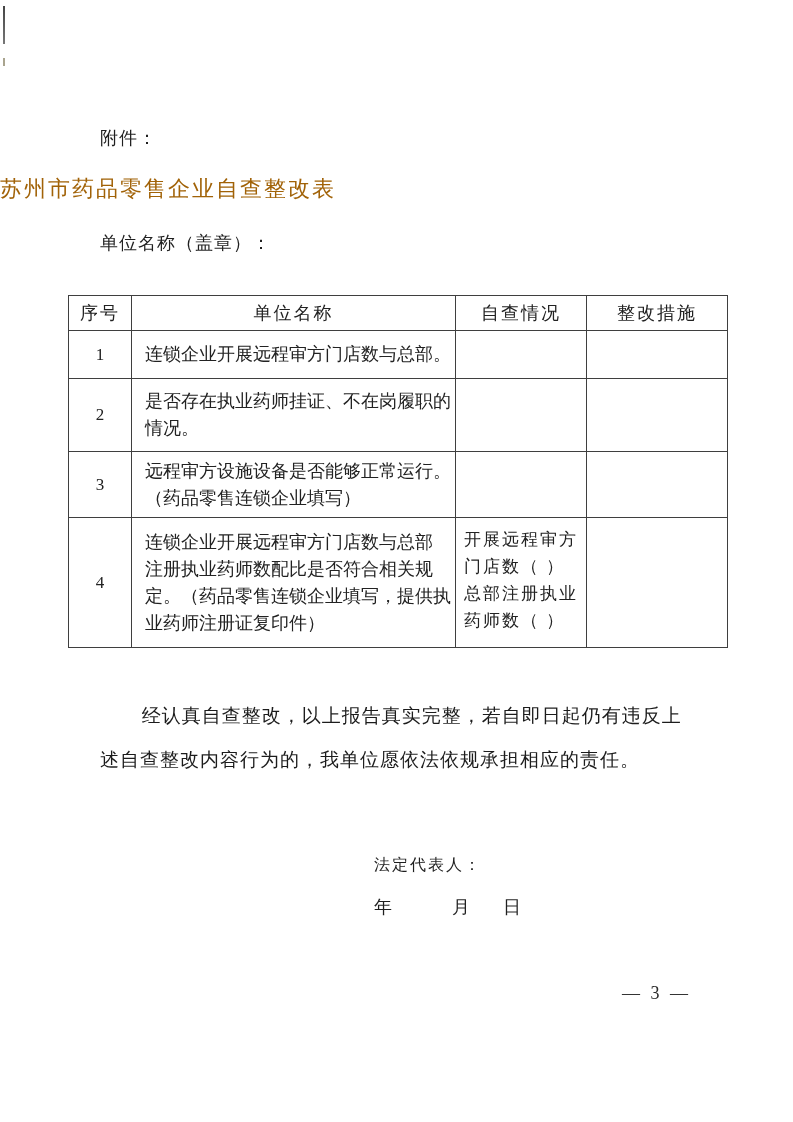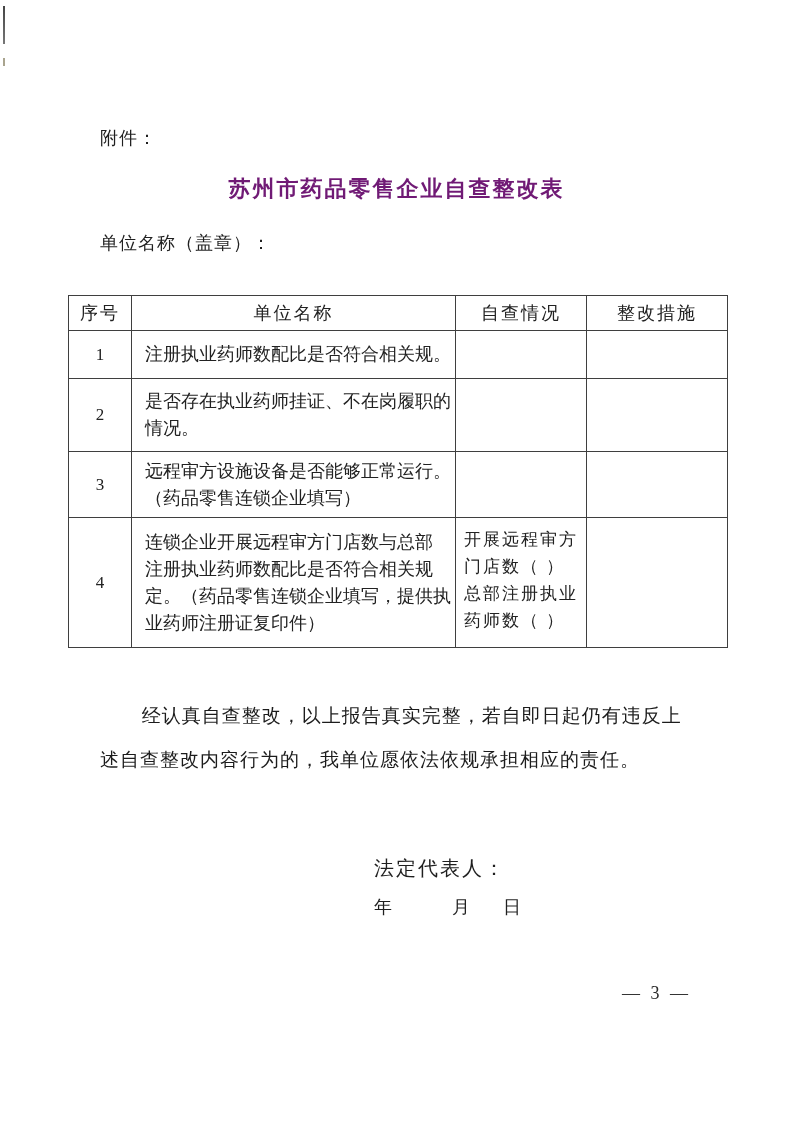--- a/index.html
+++ b/index.html
@@ -31,23 +31,23 @@
     width: 793px; height: 2px;
     background: linear-gradient(90deg, #6a6f78, #8b8e96 40%, #9aa0a8 70%, #8b8e96);
   }
   
   .attachment-label {
     position: absolute; left: 100px; top: 126px;
     font-size: 18px; letter-spacing: 1px;
   }
   .doc-title {
     position: absolute; left: 0; top: 174px; width: 793px;
-    text-align: center;
-    font-size: 22px; font-weight: bold; letter-spacing: 2px;
-    color: #701a75;
+    text-align: left;
+    font-size: 22px; font-weight: normal; letter-spacing: 2px;
+    color: #a16207;
   }
   .unit-name-label {
     position: absolute; left: 100px; top: 231px;
     font-size: 18px; letter-spacing: 1px;
   }
   
   .inspection-table {
     position: absolute; left: 68px; top: 295px;
     width: 659px;
     border-collapse: collapse;
@@ -89,21 +89,21 @@
     font-size: 19px;
     line-height: 44px;
     letter-spacing: 1px;
     text-indent: 2.2em;
     white-space: pre-line;
     color: #1c1c1c;
   }
   
   .legal-rep-label {
     position: absolute; left: 374px; top: 855px;
-    font-size: 20px; letter-spacing: 2px;
+    font-size: 16px; letter-spacing: 2px;
   }
   .date-line {
     position: absolute; left: 374px; top: 895px;
     font-size: 18px;
   }
   .date-line .date-month { margin-left: 60px; }
   .date-line .date-day { margin-left: 33px; }
   
   .page-number {
     position: absolute; left: 622px; top: 983px;
@@ -135,21 +135,21 @@
       <tr>
         <th>序号</th>
         <th>单位名称</th>
         <th>自查情况</th>
         <th>整改措施</th>
       </tr>
     </thead>
     <tbody>
       <tr>
         <td class="cell-no">1</td>
-        <td class="cell-content">注册执业药师数配比是否符合相关规。</td>
+        <td class="cell-content">连锁企业开展远程审方门店数与总部。</td>
         <td class="cell-status"></td>
         <td class="cell-measures"></td>
       </tr>
       <tr>
         <td class="cell-no">2</td>
         <td class="cell-content">是否存在执业药师挂证、不在岗履职的
 情况。</td>
         <td class="cell-status"></td>
         <td class="cell-measures"></td>
       </tr>

